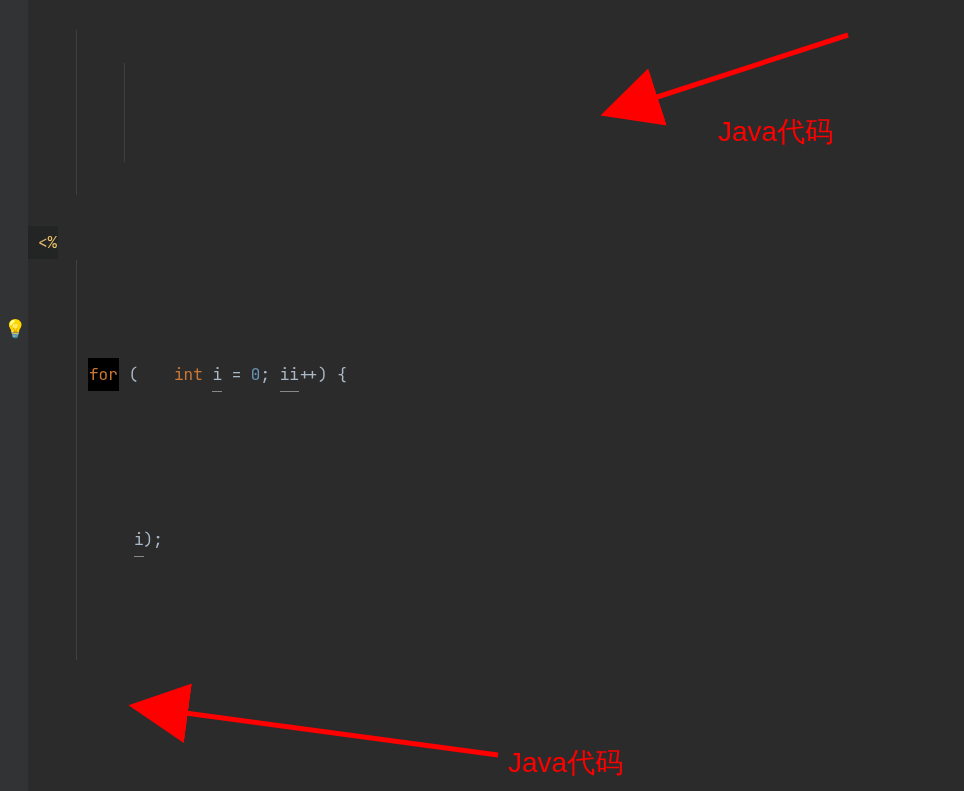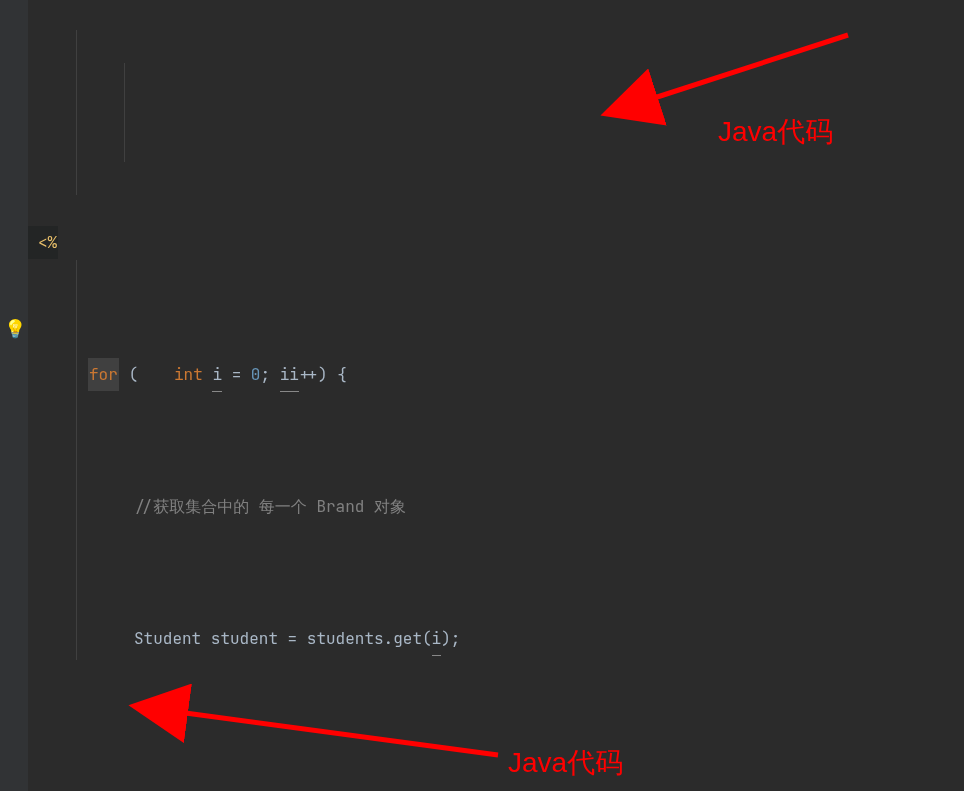--- a/index.html
+++ b/index.html
@@ -52,21 +52,21 @@
     pointer-events: none;
   }
   .guide {
     position: absolute;
     width: 1px;
     background: #404040;
     top: 0;
     bottom: 0;
   }
   .kw        { color: #cc7832; margin-left: 36px; }
-  .hlkw      { color: #cc7832; background: #404040; padding: 0 1px; }
+  .hlkw      { color: #cc7832; background: #000000; padding: 0 1px; }
   .num       { color: #6897bb; }
   .id        { color: #a9b7c6; }
   .under     { border-bottom: 1px solid #888; }
   .cmt       { color: #808080; }
   .jsp       { color: #e8bf6a; background: #232525; padding: 0 1px;}
   .p         { color: #a9b7c6; }
 
   
   .annotation {
     position: absolute;
@@ -95,26 +95,23 @@
       <div class="guide" style="left:96px; top:63px; height:99px;"></div>
       <div class="guide" style="left:48px; top:260px; height:400px;"></div>
     </div>
 
     <div class="line"><span style="padding-left:10px" class="jsp">&lt;%</span></div>
 
     <div class="line" style="padding-left:60px">
       <span class="hlkw">for</span><span class="p"> (</span><span class="kw">int</span><span> </span><span class="id under">i</span><span class="p"> = </span><span class="num">0</span><span class="p">; </span><span class="id under">i</span><span class="id under">i</span><span class="p">++) {</span>
     </div>
 
-    <div class="line" style="padding-left:106px">
-      <span class="cmt">//获取集合中的 每一个 Brand 对象</span>
-    </div>
 
     <div class="line" style="padding-left:106px">
-      <span class="id">Student student = students.get(</span><span class="id under">i</span><span class="id">);</span>
+      <span class="id under">i</span><span class="id">);</span>
     </div>
 
     <div class="line"></div>
 
     
 
     
     
 
     

